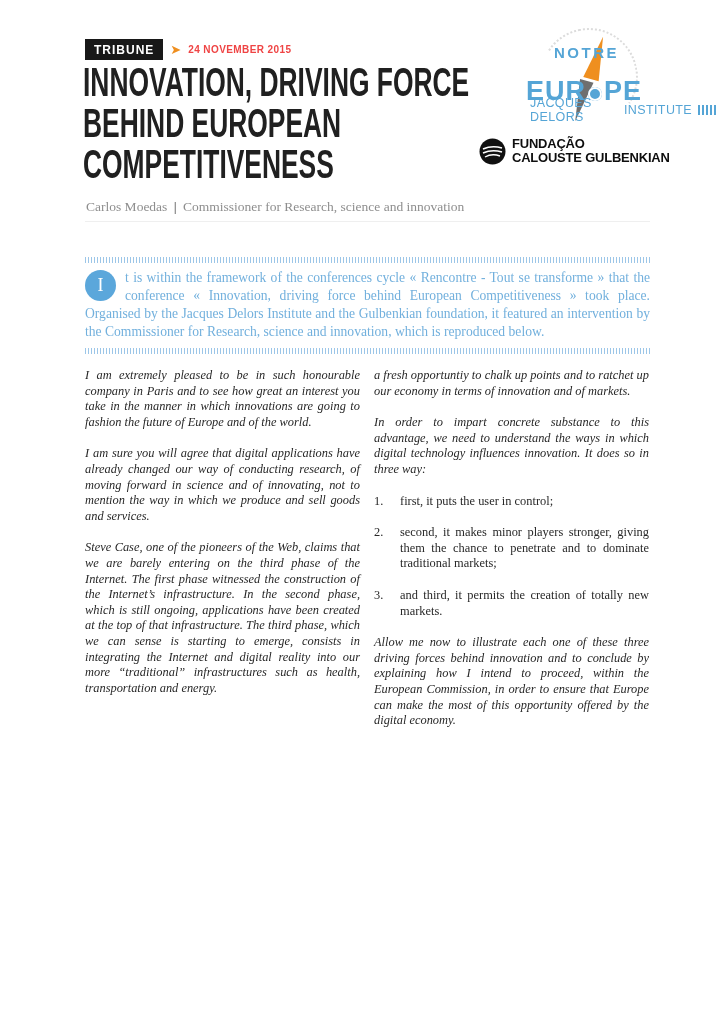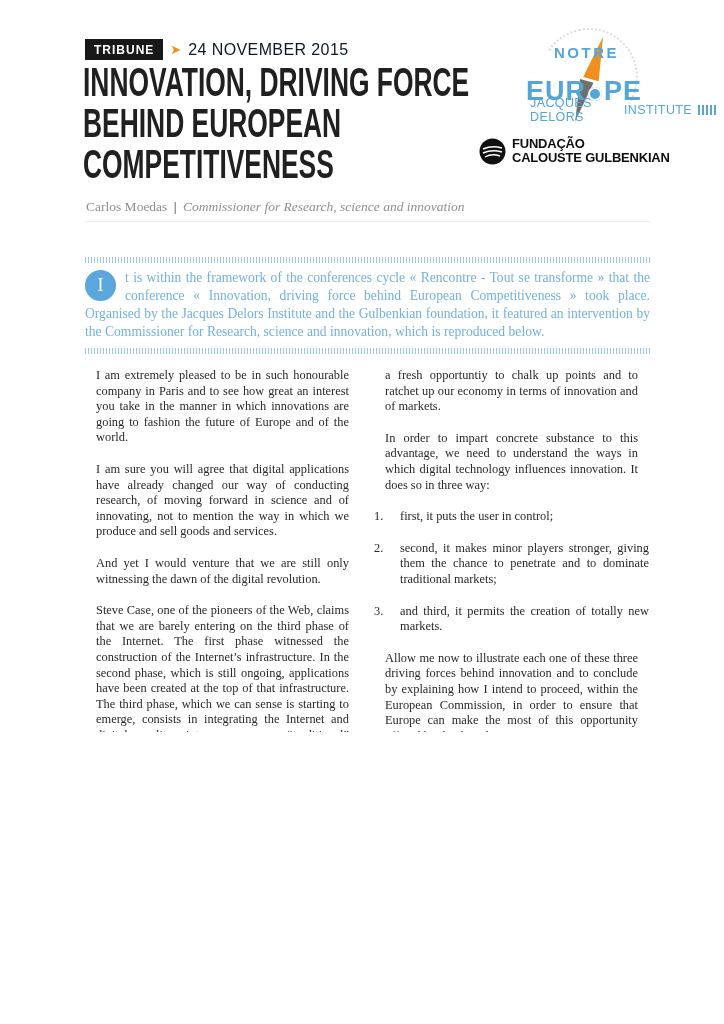--- a/index.html
+++ b/index.html
@@ -9,30 +9,30 @@
     background:#ffffff; overflow:hidden;
     font-family:"Liberation Serif", serif; color:#272727;
     outline:1px solid #f1f1f1;
   }
   
   .badge-row { position:absolute; top:39px; left:85px; display:flex; align-items:center; gap:7px;
     font-family:"Liberation Sans", sans-serif; }
   .badge { background:#181818; color:#fff; font-weight:bold; font-size:12px; letter-spacing:1px;
     padding:4px 9px 3px; }
   .date-arrow { color:#ef8f1f; font-size:13px; line-height:1; }
-  .date { color:#0f172a; font-weight:normal; font-size:16px; letter-spacing:.4px; }
+  .date { color:#ef4444; font-weight:bold; font-size:10px; letter-spacing:.4px; }
   
   .title { position:absolute; top:62px; left:83px; }
   .title-inner { transform:scaleX(0.66); transform-origin:0 0; white-space:nowrap;
     font-family:"Liberation Sans", sans-serif; font-weight:bold; font-size:40px;
     line-height:41px; color:#202020; }
   
   .author { position:absolute; top:199px; left:86px; font-size:13.5px; color:#8e8e8e; }
   .author .sep { color:#6d6d6d; font-weight:bold; padding:0 3px; }
-  .author .role { font-style:italic; }
+  .author .role { }
   .author-rule { position:absolute; top:221px; left:85px; width:565px; border-top:1px solid #efefef; }
   
   .ne-logo { position:absolute; top:38px; left:486px; width:215px; height:92px;
     font-family:"Liberation Sans", sans-serif; }
   .ne-dial { position:absolute; left:54px; top:-10px; width:98px; height:98px; border-radius:50%;
     border:2px dotted #dcdcdc; border-left-color:transparent; border-bottom-color:transparent;
     transform:rotate(-12deg); }
   .ne-needle-top { position:absolute; left:103px; top:-2px; width:0; height:0;
     border-left:8px solid transparent; border-right:8px solid transparent;
     border-bottom:44px solid #ef8f1f; transform:rotate(16deg); z-index:1; }
@@ -59,21 +59,21 @@
   .tick-line { position:absolute; left:85px; width:565px; height:6px;
     background:repeating-linear-gradient(90deg,#9cc6e8 0 1px,transparent 1px 3px); }
   .tick-top { top:257px; } .tick-bottom { top:348px; }
   .intro { position:absolute; top:269px; left:85px; width:565px; font-size:13.6px;
     line-height:18px; color:#72b0dd; text-align:justify; }
   .dropcap { float:left; width:31px; height:31px; border-radius:50%; background:#5ba7db;
     color:#fff; text-align:center; line-height:31px; font-size:18px; margin:1px 9px 2px 0; }
   
   .columns { position:absolute; top:368px; left:85px; width:564px; display:flex; gap:14px; }
   .col { width:275px; font-size:12.4px; line-height:15.6px; text-align:justify; color:#282828; }
-  .col p { margin:0 11px 16px; }
+  .col p { margin:0 0 16px;font-style:italic; }
   .olist { margin:0 0 0 0; }
   .olist-row { display:flex; margin:0 0 16px; }
   .olist-num { width:26px; flex:none; }
   .olist-text { flex:1; text-align:justify; }
   
   .photo { position:relative; width:276px; height:218px; margin-top:4px; overflow:hidden;
     background:#dddcd6; }
   .ph-curtain { position:absolute; left:0; top:0; width:66%; height:30%;
     background:repeating-linear-gradient(90deg,#85857f 0 7px,#72726c 7px 13px,#90908a 13px 22px); }
   .ph-wall-shade { position:absolute; right:0; top:0; width:34%; height:100%;
@@ -193,21 +193,20 @@
   <div class="tick-line tick-top"></div>
   <div class="intro">
     <span class="dropcap">I</span><span>t is within the framework of the conferences cycle « Rencontre - Tout se transforme » that the conference « Innovation, driving force behind European Competitiveness » took place. Organised by the Jacques Delors Institute and the Gulbenkian foundation, it featured an intervention by the Commissioner for Research, science and innovation, which is reproduced below.</span>
   </div>
   <div class="tick-line tick-bottom"></div>
 
   <div class="columns">
     <div class="col">
       <p>I am extremely pleased to be in such honourable company in Paris and to see how great an interest you take in the manner in which innovations are going to fashion the future of Europe and of the world.</p>
       <p>I am sure you will agree that digital applications have already changed our way of conducting research, of moving forward in science and of innovating, not to mention the way in which we produce and sell goods and services.</p>
-      <p>And yet I would venture that we are still only witnessing the dawn of the digital revolution.</p>
       <p>Steve Case, one of the pioneers of the Web, claims that we are barely entering on the third phase of the Internet. The first phase witnessed the construction of the Internet’s infrastructure. In the second phase, which is still ongoing, applications have been created at the top of that infrastructure. The third phase, which we can sense is starting to emerge, consists in integrating the Internet and digital reality into our more “traditional” infrastructures such as health, transportation and energy.</p>
     </div>
     <div class="col">
       <p>a fresh opportuntiy to chalk up points and to ratchet up our economy in terms of innovation and of markets.</p>
       <p>In order to impart concrete substance to this advantage, we need to understand the ways in which digital technology influences innovation. It does so in three way:</p>
       <div class="olist">
         <div class="olist-row">
           <span class="olist-num">1.</span>
           <span class="olist-text">first, it puts the user in control;</span>
         </div>

